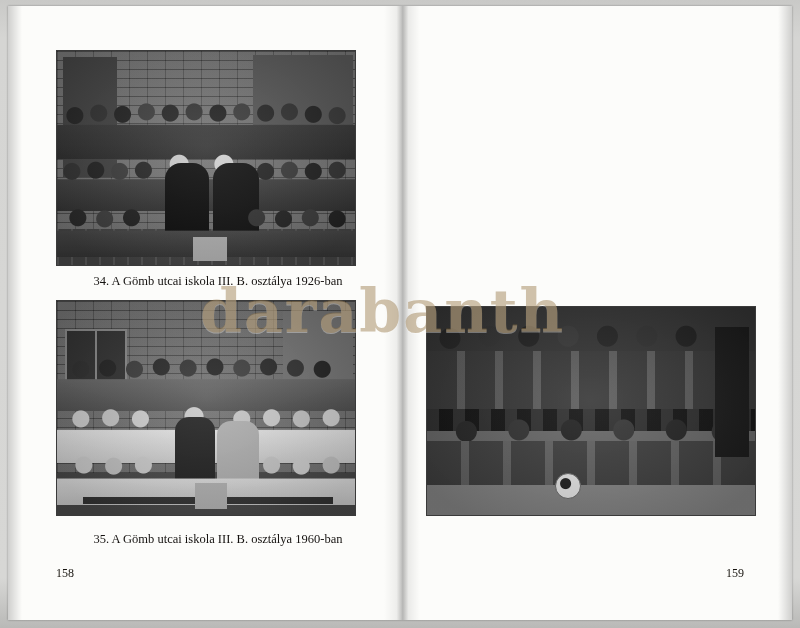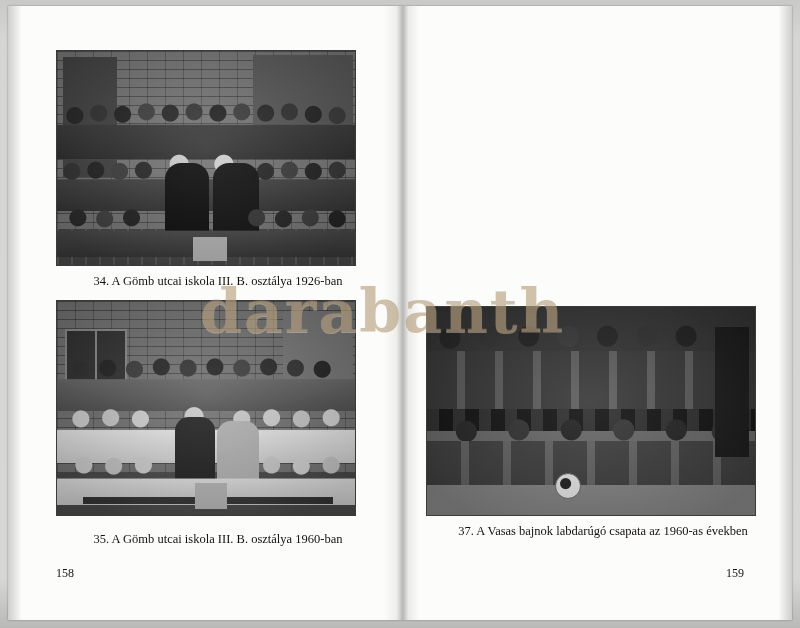--- a/index.html
+++ b/index.html
@@ -302,21 +302,20 @@
                  background-image:repeating-linear-gradient(to right, rgba(0,0,0,0.22) 0 34px, rgba(255,255,255,0.09) 34px 42px);"></div>
 
             <div style="position:absolute;left:128px;top:166px;width:26px;height:26px;border-radius:50%;
                  background:#ece7de;border:1px solid #6e6a62;
                  background-image:radial-gradient(circle at 40% 40%, #2a2724 0 5px, transparent 6px);"></div>
 
             <div style="position:absolute;right:6px;top:20px;width:34px;height:130px;background:#24211d;"></div>
             <div style="position:absolute;inset:0;background:radial-gradient(ellipse at 50% 45%, rgba(255,255,255,0.08), rgba(0,0,0,0.22) 88%);"></div>
           </div>
         </div>
-        <div class="caption" style="top:218px;">37. A Vasas bajnok labdarúgó csapata az 1960-as években</div>
       </div>
 
       <div class="folio" style="right:48px; top:560px;margin-left:10px;">159</div>
     </div>
 
     <div class="gutter"></div>
     <div class="edge-left"></div>
     <div class="edge-right"></div>
   </div>
 

